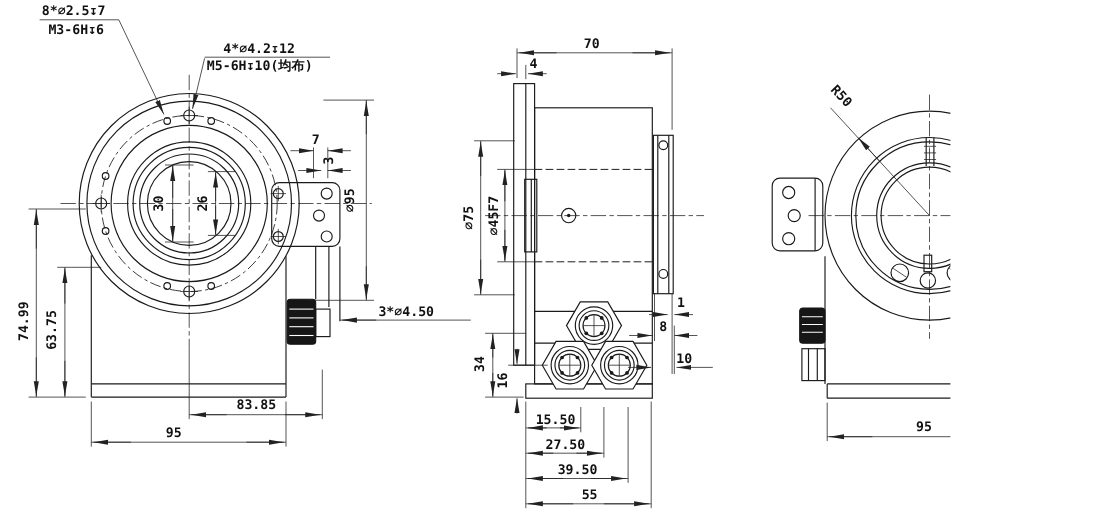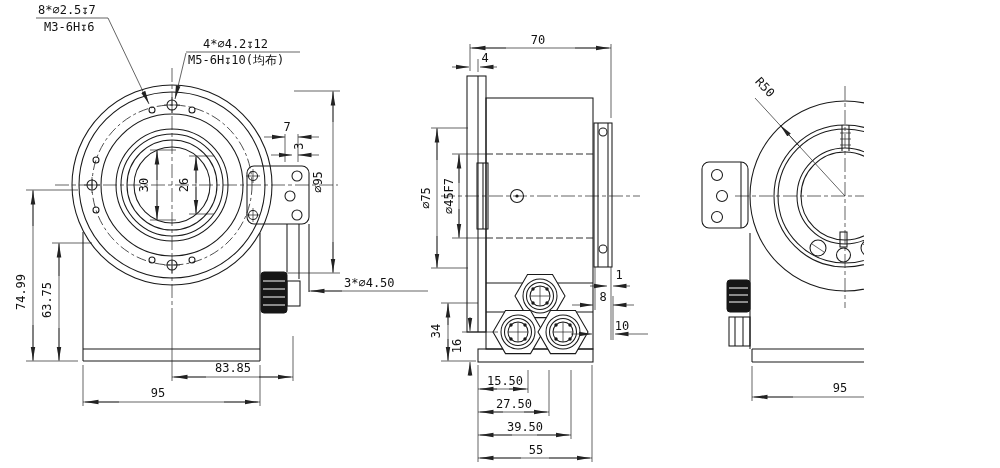--- a/index.html
+++ b/index.html
@@ -1,17 +1,17 @@
 <!DOCTYPE html>
 <html><head>
 <meta charset="utf-8">
 <style>
   html,body{margin:0;padding:0;background:#fff;}
   #stage{position:relative;width:864px;height:468px;background:#ffffff;overflow:hidden;
-         font-family:"DejaVu Sans Mono","DejaVu Sans",monospace;}
+         font-family:"DejaVu Sans Mono","DejaVu Sans",monospace;font-weight:bold;}
   svg{position:absolute;left:0;top:0;}
   .p{stroke:#1a1a1a;stroke-width:1.05;fill:none;}                 
   .d{stroke:#222222;stroke-width:0.7;fill:none;}                  
   .cl{stroke:#222222;stroke-width:0.7;fill:none;stroke-dasharray:14 3 4 3;} 
   .bc{stroke:#222222;stroke-width:0.8;fill:none;stroke-dasharray:10 3 3 3;} 
   .hid{stroke:#1a1a1a;stroke-width:0.9;fill:none;stroke-dasharray:7 3;}     
   .blk{fill:#161616;stroke:#161616;}
   .wht{stroke:#ffffff;stroke-width:1;fill:none;}
   .t{font-size:12px;fill:#111;stroke:none;font-family:"DejaVu Sans Mono","DejaVu Sans",monospace;}
   .fw{fill:#ffffff;}

